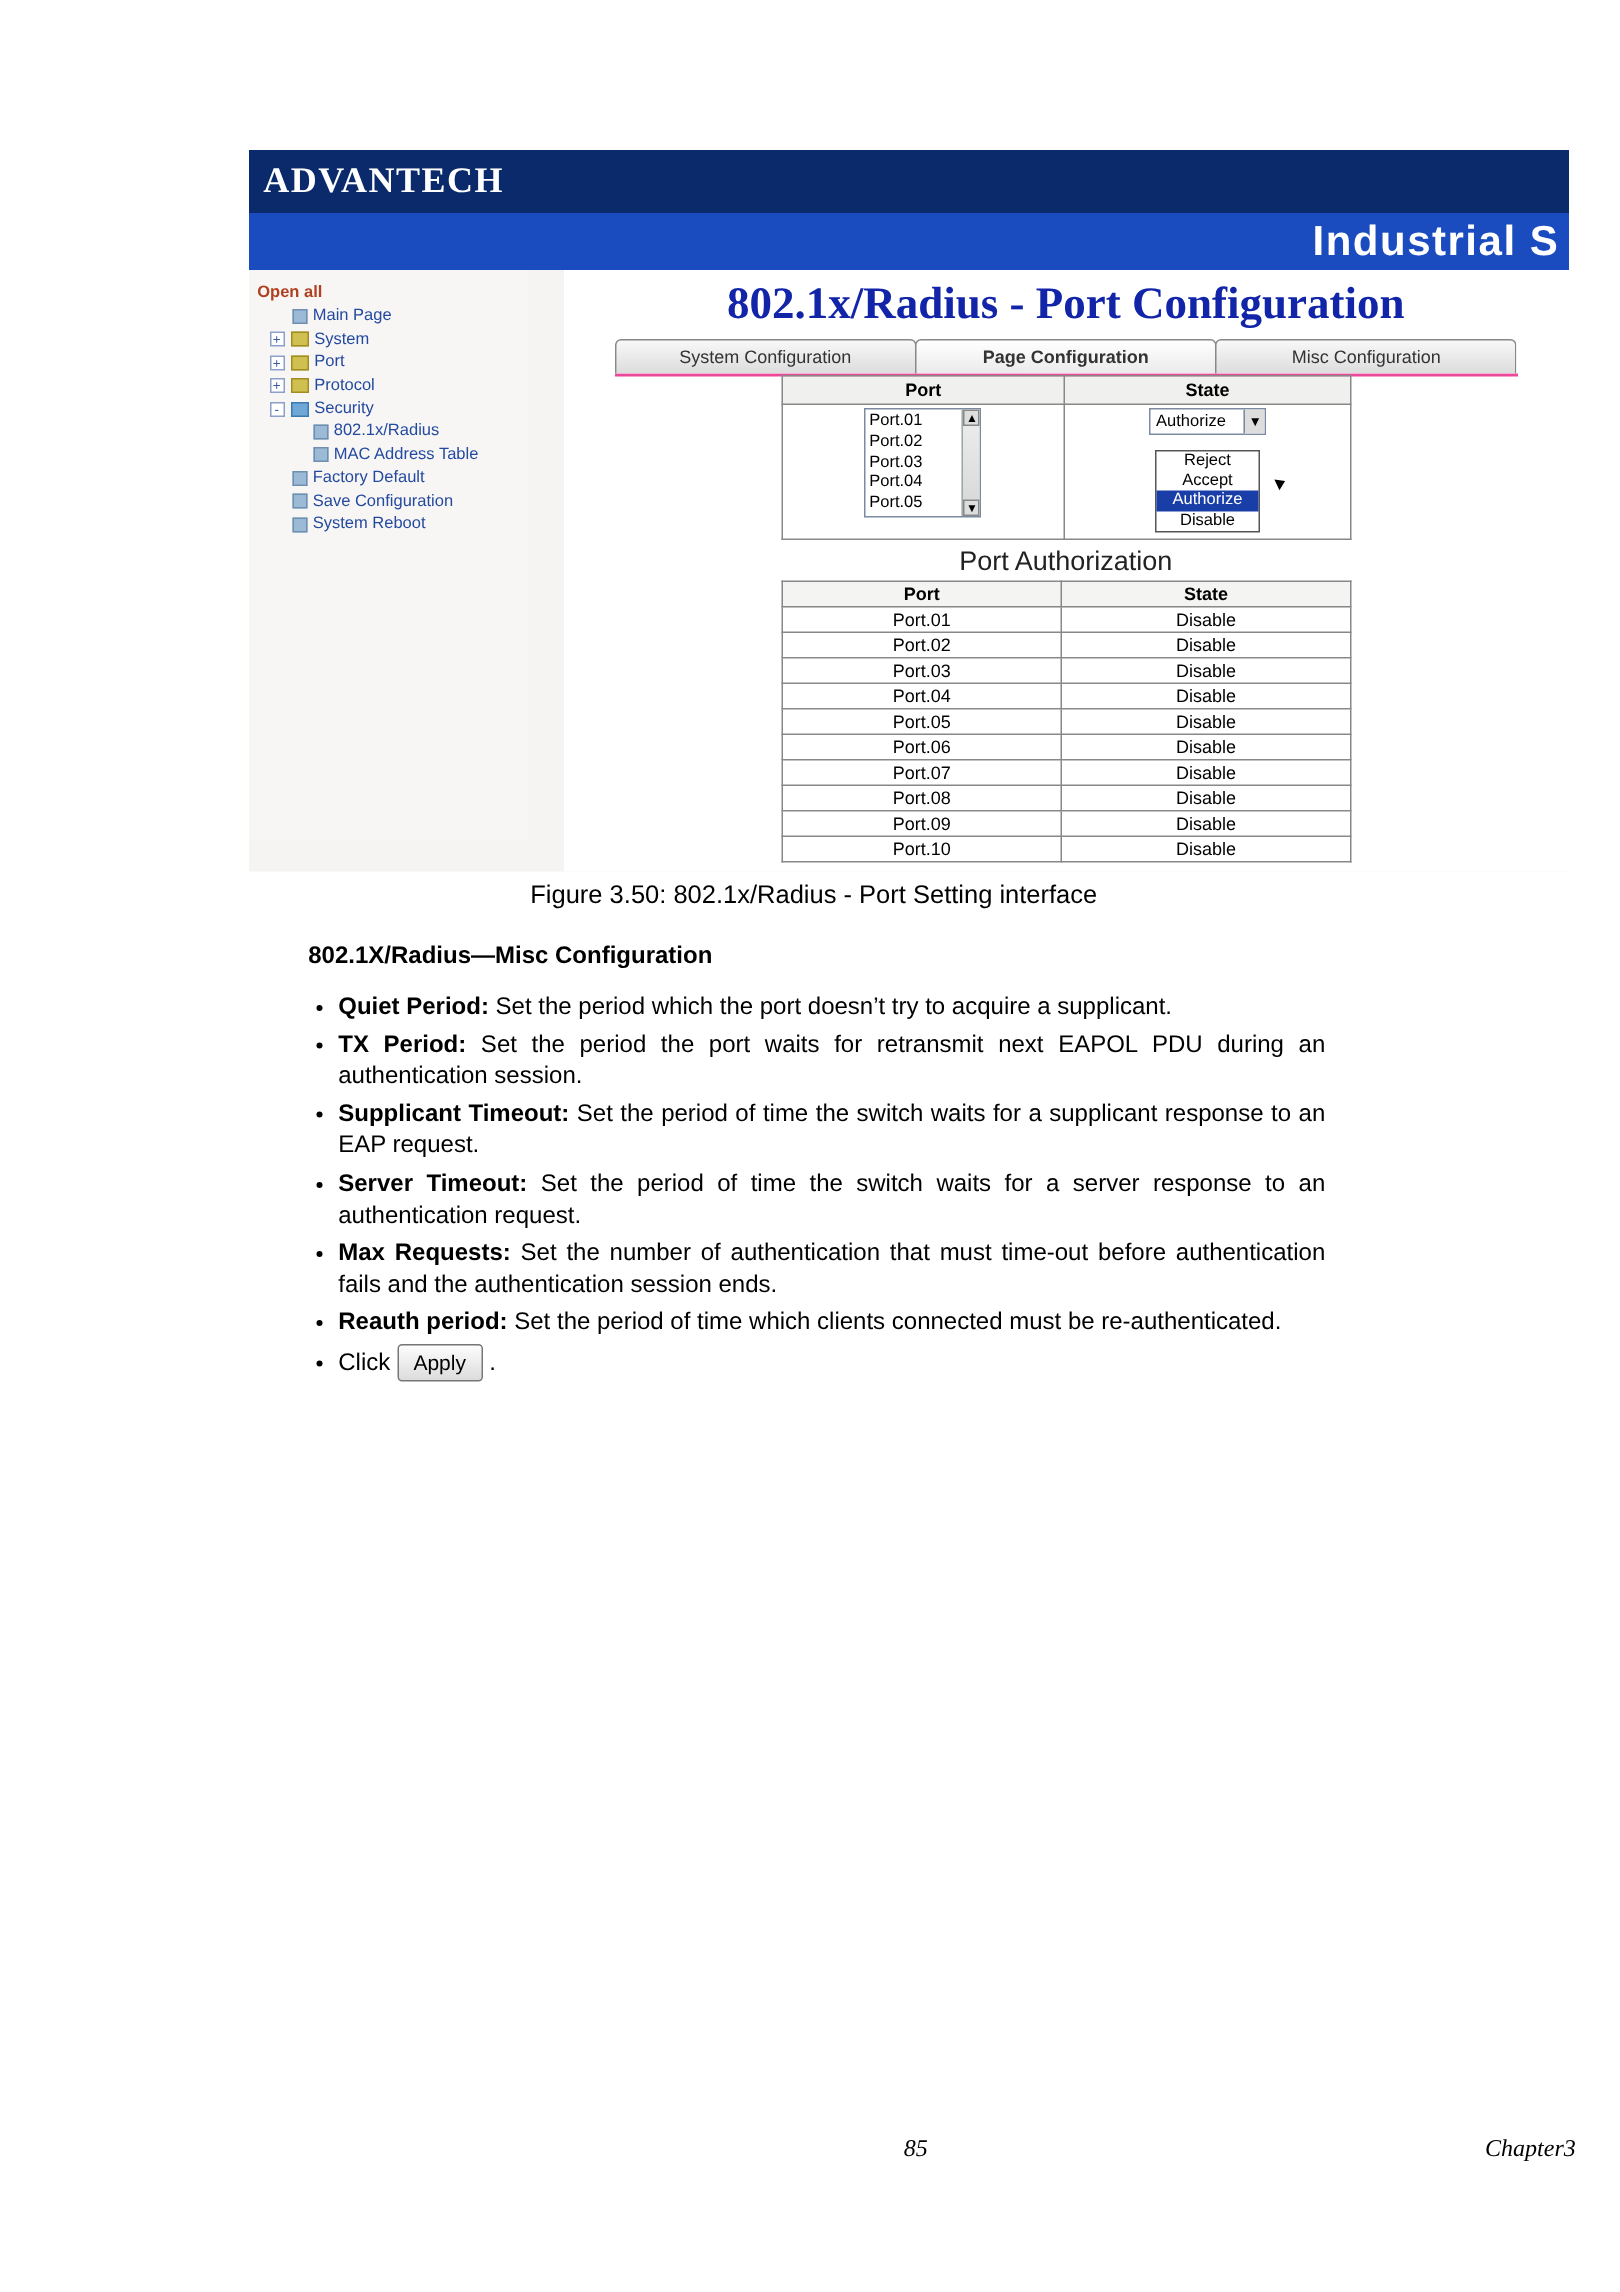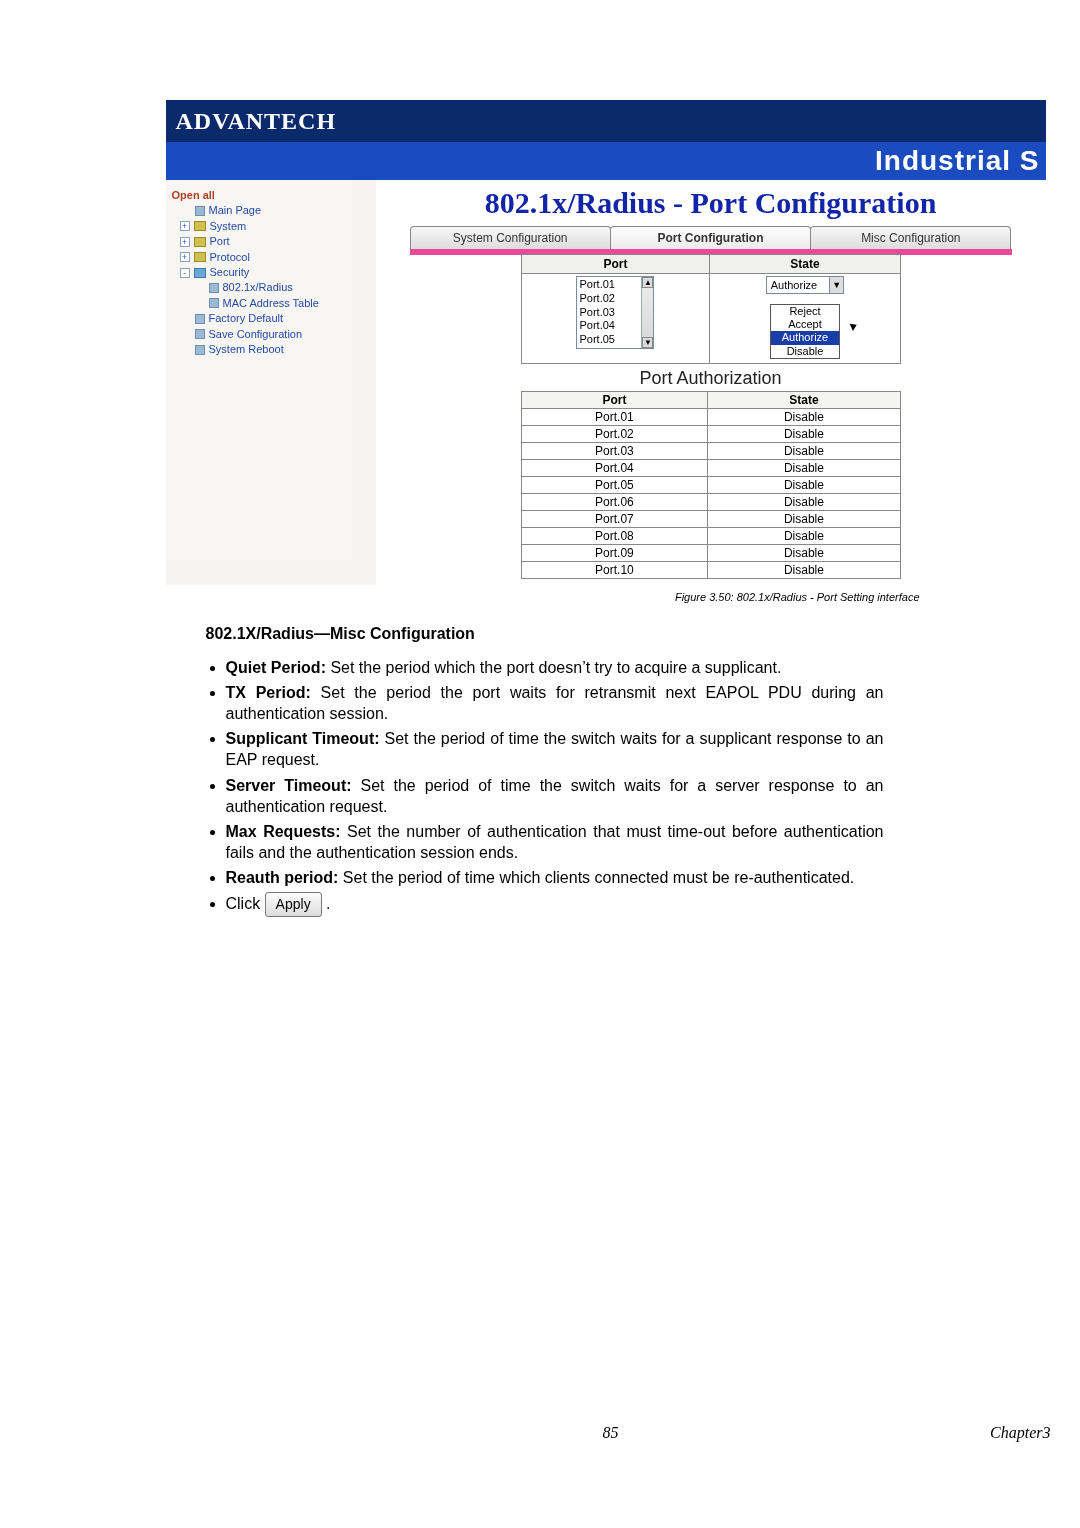--- a/index.html
+++ b/index.html
@@ -109,21 +109,21 @@
   .page-title {
     font-family: "Times New Roman", serif;
     font-size: 30px;
     font-weight: bold;
     color: #1225a8;
     text-align: center;
     margin: 2px 0 6px 0;
   }
   .tabs {
     display: flex;
-    border-bottom: 6px solid #ec4899;
+    border-bottom: 2px solid #ec4899;
     margin: 0 28px;
     align-items: center;
   }
   .tab {
     flex: 1;
     text-align: center;
     font-size: 12px;
     padding: 4px 2px;
     border: 1px solid #888;
     border-bottom: none;
@@ -248,23 +248,22 @@
   }
   .authtbl th, .authtbl td {
     border: 1px solid #888;
     text-align: center;
     padding: 1px 4px;
   }
   .authtbl th { font-weight: bold; background: #f4f4f2; }
 
   
   .figcap {
-    font-style: italic;
-    text-align: right;
-    font-size: 11px;
+    text-align: center;
+    font-size: 17px;
     margin: 6px 0 22px 0;
   }
   .sechead {
     font-weight: bold;
     font-size: 16px;
     margin: 0 0 14px 40px;
   }
   ul.doc {
     margin: 0 36px;
     padding-left: 24px;
@@ -369,21 +368,21 @@
               <span>System Reboot</span>
             </div>
           </div>
       </div>
 
       <div class="content">
         <div class="page-title">802.1x/Radius - Port Configuration</div>
 
         <div class="tabs" id="tabs">
             <div class="tab">System Configuration</div>
-            <div class="tab active">Port Configuration</div>
+            <div class="tab active">Page Configuration</div>
             <div class="tab">Misc Configuration</div>
           </div>
 
         <div class="cfg">
           <table>
             <tbody>
                 <tr>
               <th>Port</th>
               <th>State</th>
             </tr>

